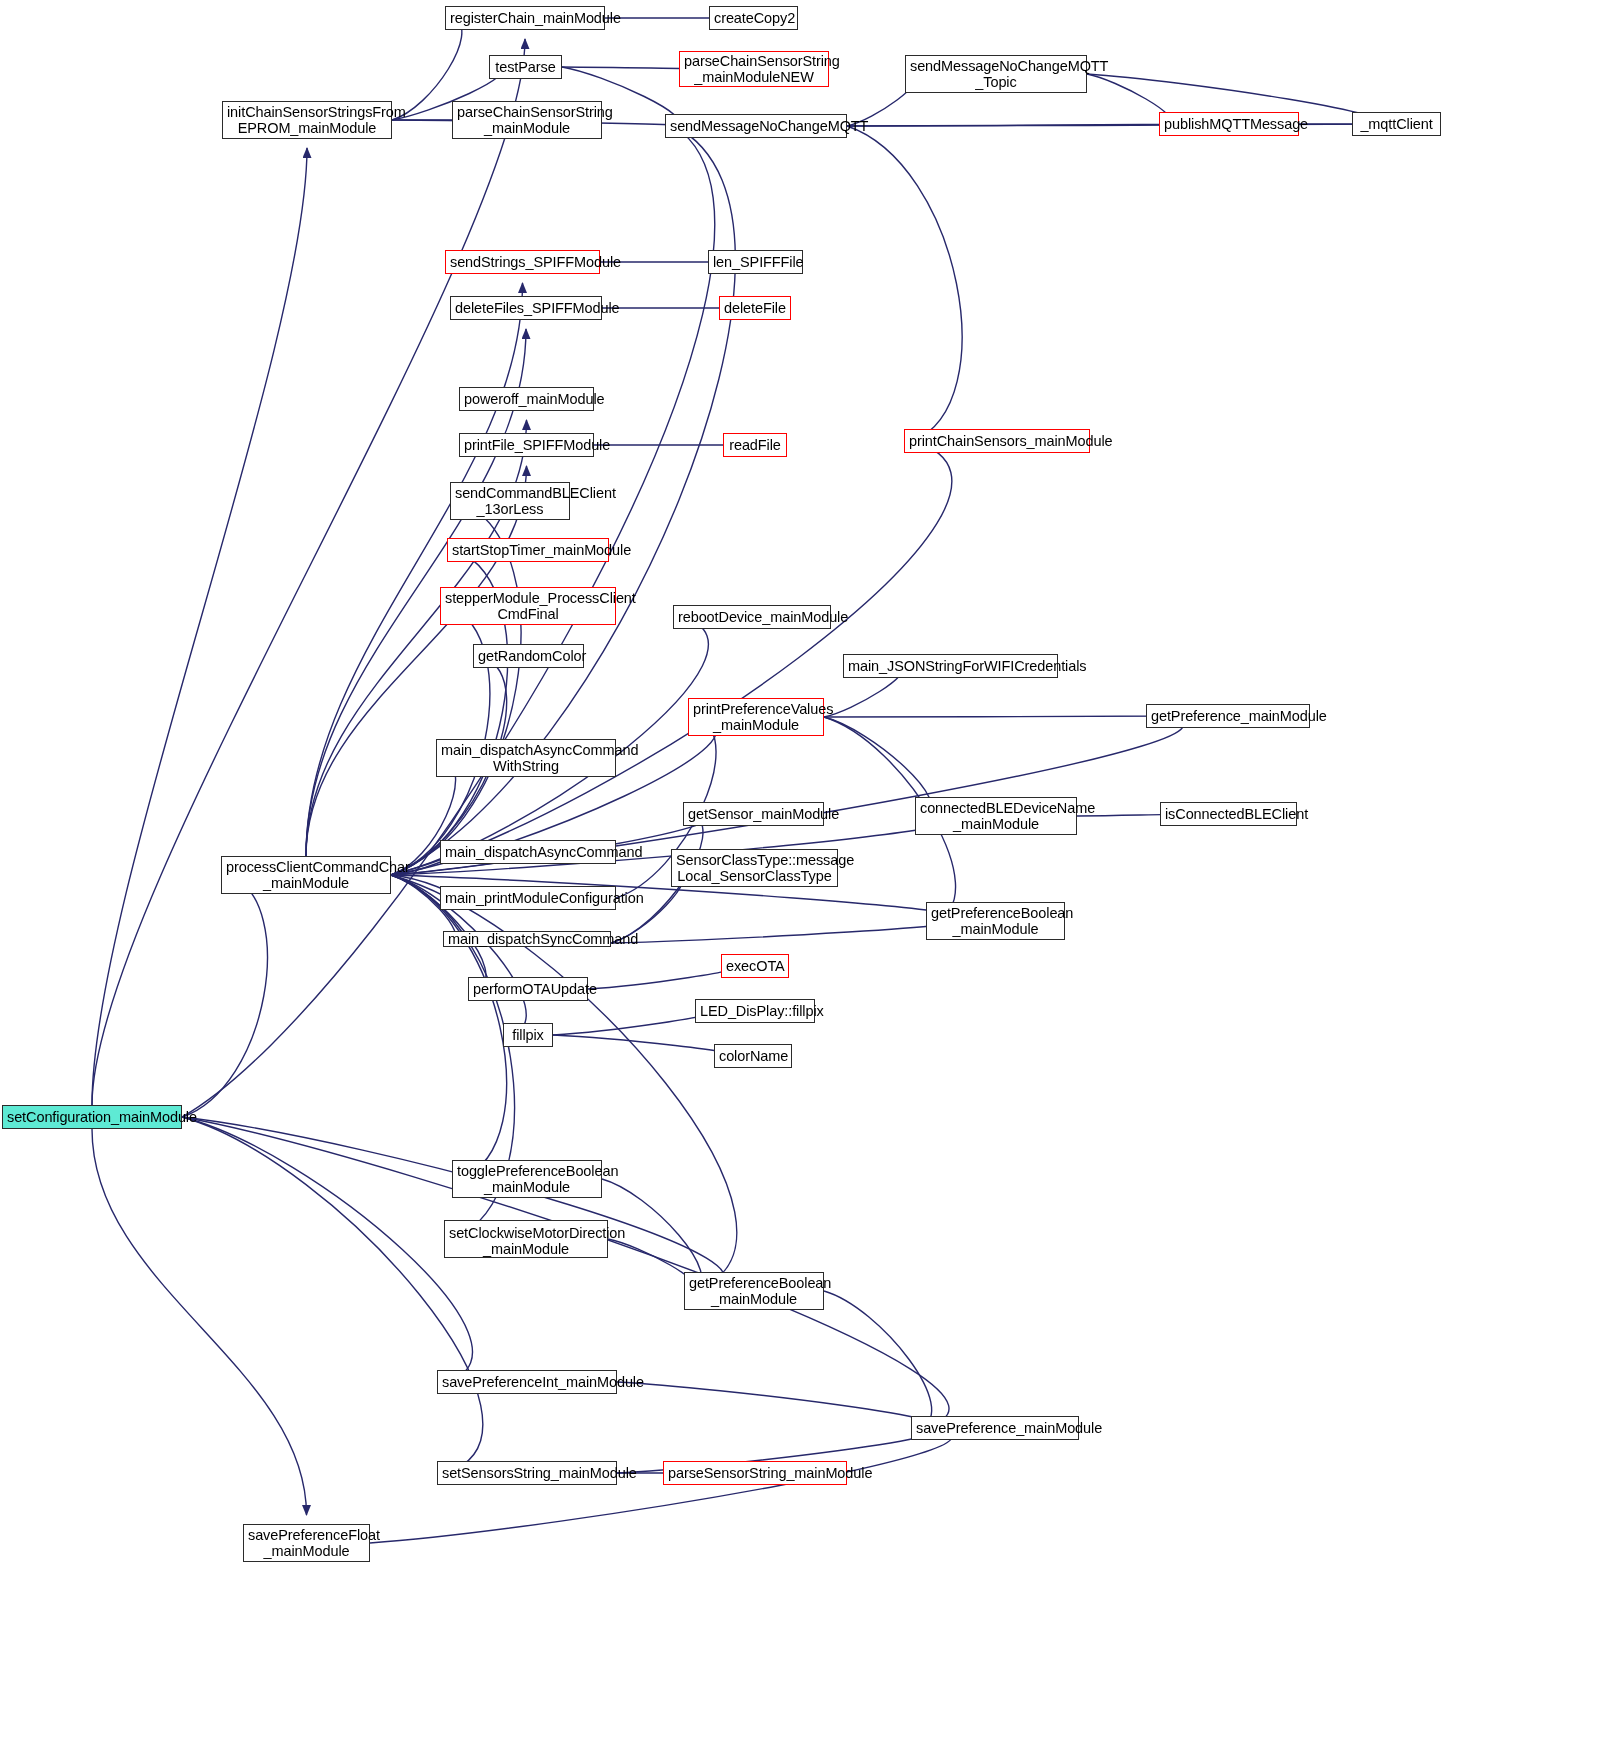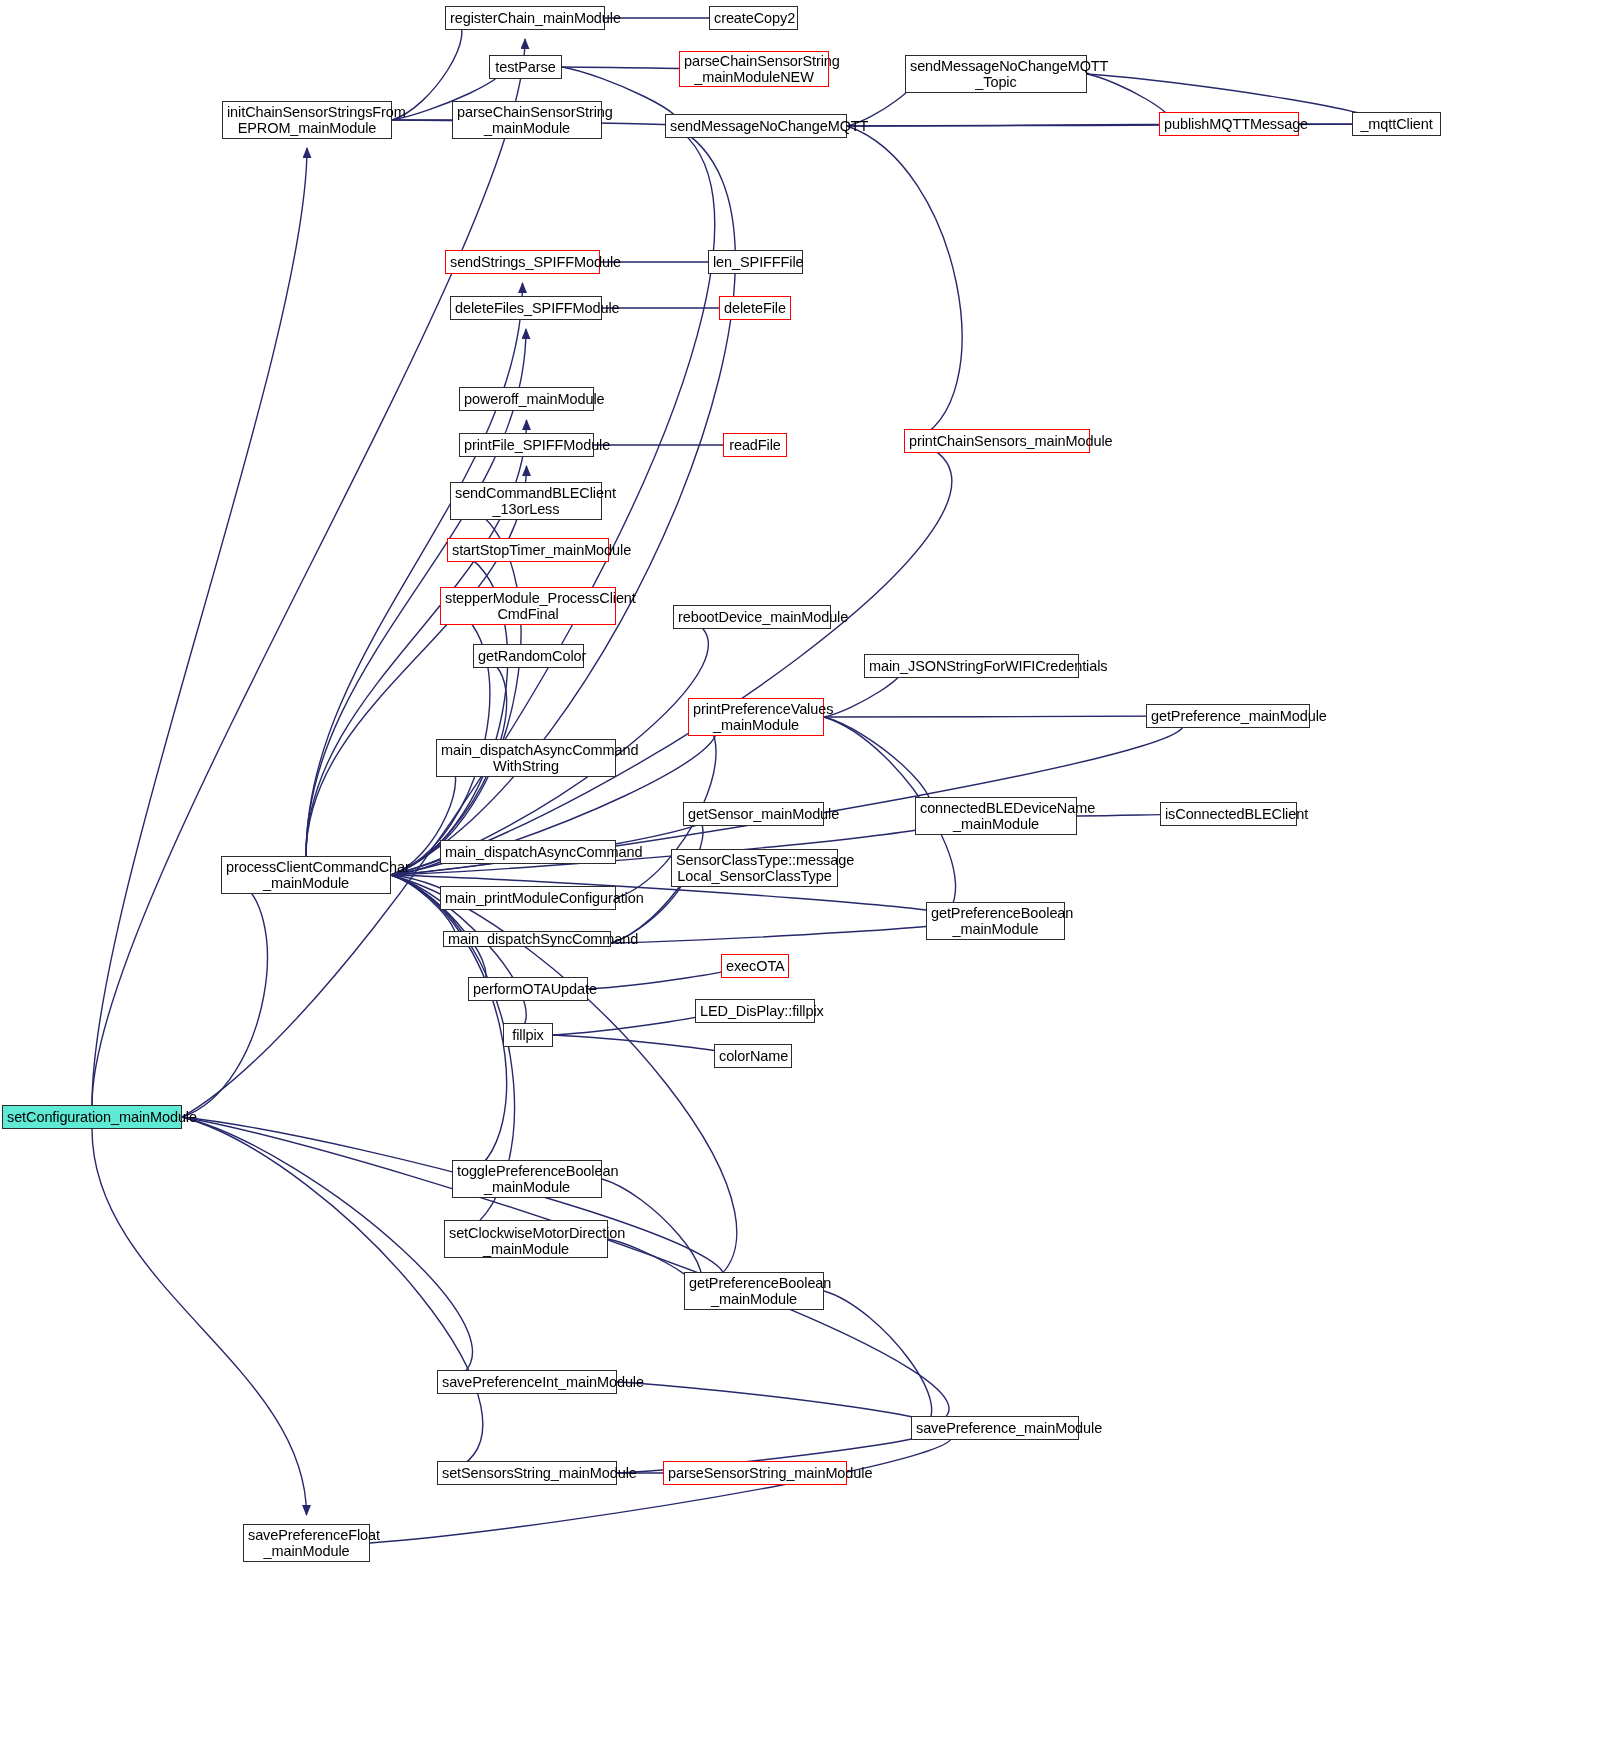--- a/index.html
+++ b/index.html
@@ -134,28 +134,28 @@
       <div class="node" style="left: 665px; top: 114px; width: 182px; height: 24px;"><span>sendMessageNoChangeMQTT</span></div>
       <div class="node red" style="left: 1159px; top: 112px; width: 140px; height: 24px;"><span>publishMQTTMessage</span></div>
       <div class="node" style="left: 1352px; top: 112px; width: 89px; height: 24px;"><span>_mqttClient</span></div>
       <div class="node red" style="left: 445px; top: 250px; width: 155px; height: 24px;"><span>sendStrings_SPIFFModule</span></div>
       <div class="node" style="left: 708px; top: 250px; width: 95px; height: 24px; justify-content: flex-end;"><span>len_SPIFFFile</span></div>
       <div class="node" style="left: 450px; top: 296px; width: 152px; height: 24px;"><span>deleteFiles_SPIFFModule</span></div>
       <div class="node red" style="left: 719px; top: 296px; width: 72px; height: 24px;"><span>deleteFile</span></div>
       <div class="node" style="left: 459px; top: 387px; width: 135px; height: 24px;"><span>poweroff_mainModule</span></div>
       <div class="node" style="left: 459px; top: 433px; width: 135px; height: 24px;"><span>printFile_SPIFFModule</span></div>
       <div class="node red" style="left: 723px; top: 433px; width: 64px; height: 24px;"><span>readFile</span></div>
-      <div class="node" style="left: 450px; top: 482px; width: 152px; height: 38px;"><span>sendCommandBLEClient
+      <div class="node" style="left: 450px; top: 482px; width: 120px; height: 38px;"><span>sendCommandBLEClient
 _13orLess</span></div>
       <div class="node red" style="left: 447px; top: 538px; width: 162px; height: 24px;"><span>startStopTimer_mainModule</span></div>
       <div class="node red" style="left: 440px; top: 587px; width: 176px; height: 38px;"><span>stepperModule_ProcessClient
 CmdFinal</span></div>
       <div class="node" style="left: 473px; top: 644px; width: 111px; height: 24px;"><span>getRandomColor</span></div>
       <div class="node" style="left: 673px; top: 605px; width: 158px; height: 24px;"><span>rebootDevice_mainModule</span></div>
-      <div class="node" style="left: 864px; top: 654px; width: 215px; height: 24px;"><span>main_JSONStringForWIFICredentials</span></div>
+      <div class="node" style="left: 843px; top: 654px; width: 215px; height: 24px;"><span>main_JSONStringForWIFICredentials</span></div>
       <div class="node red" style="left: 688px; top: 698px; width: 136px; height: 38px;"><span>printPreferenceValues
 _mainModule</span></div>
       <div class="node" style="left: 1146px; top: 704px; width: 164px; height: 24px;"><span>getPreference_mainModule</span></div>
       <div class="node" style="left: 436px; top: 739px; width: 180px; height: 38px;"><span>main_dispatchAsyncCommand
 WithString</span></div>
       <div class="node" style="left: 683px; top: 802px; width: 141px; height: 24px;"><span>getSensor_mainModule</span></div>
       <div class="node" style="left: 915px; top: 797px; width: 162px; height: 38px;"><span>connectedBLEDeviceName
 _mainModule</span></div>
       <div class="node" style="left: 1160px; top: 802px; width: 137px; height: 24px;"><span>isConnectedBLEClient</span></div>
       <div class="node" style="left: 221px; top: 856px; width: 170px; height: 38px;"><span>processClientCommandChar

